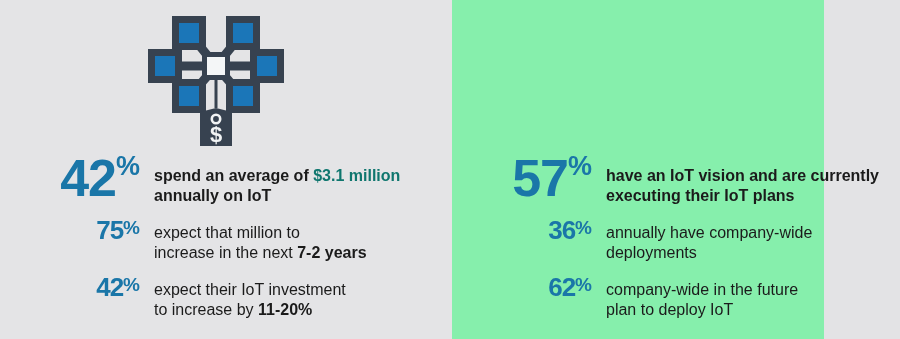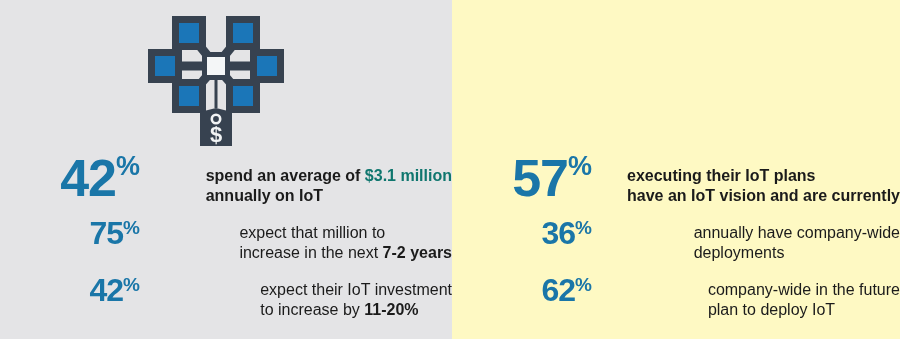--- a/index.html
+++ b/index.html
@@ -22,22 +22,22 @@
   .panel {
     position: relative;
     height: 339px;
     box-sizing: border-box;
   }
   .panel-left {
     width: 452px;
     background: #e4e4e6;
   }
   .panel-right {
-    width: 448px;
-    background: #fef9c3;
+    width: 372px;
+    background: #86efac;
   }
 
   
   .icon-area {
     position: relative;
     height: 152px;
   }
 
   
   .network-icon {
@@ -51,21 +51,20 @@
   
   .stats {
     position: absolute;
     left: 0;
     top: 152px;
     width: 100%;
   }
   .stat-row {
     display: flex;
     align-items: flex-start;
-    justify-content: space-between;
   }
   .stat-primary {
     padding-left: 14px;
   }
   .stat-secondary {
     padding-left: 56px;
     margin-top: 10px;
   }
   .pct {
     color: #1a76a8;
@@ -82,21 +81,21 @@
   }
   .pct .sym {
     font-size: 27px;
     vertical-align: top;
     position: relative;
     top: 1px;
     letter-spacing: 0;
   }
   .stat-primary .pct { width: 126px; }
   .stat-secondary .pct { width: 84px; }
-  .stat-secondary .pct .num { font-size: 32px; }
+  .stat-secondary .pct .num { font-size: 26px; }
   .stat-secondary .pct .sym { font-size: 19px; top: 1px; }
 
   .desc {
     color: #1b1b1b;
     margin-left: 14px;
     line-height: 1.28;
   }
   .stat-primary .desc {
     font-size: 16px;
     font-weight: bold;
@@ -204,22 +203,22 @@
 
     <div class="icon-area">
       
     </div>
 
     <div class="stats">
 
       <div class="stat-row stat-primary">
         <div class="pct"><span class="num">57</span><span class="sym">%</span></div>
         <div class="desc">
+          <span class="desc-line">have an IoT vision and are currently</span>
           <span class="desc-line">executing their IoT plans</span>
-          <span class="desc-line">have an IoT vision and are currently</span>
         </div>
       </div>
 
       <div class="stat-row stat-secondary">
         <div class="pct"><span class="num">36</span><span class="sym">%</span></div>
         <div class="desc">
           <span class="desc-line">annually have company-wide</span>
           <span class="desc-line">deployments</span>
         </div>
       </div>

